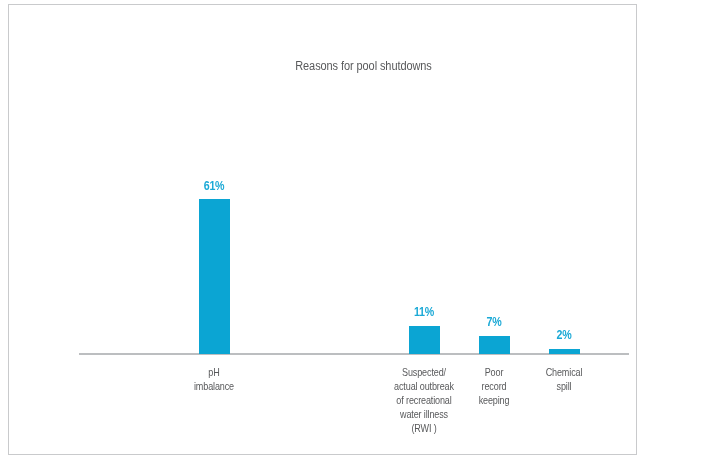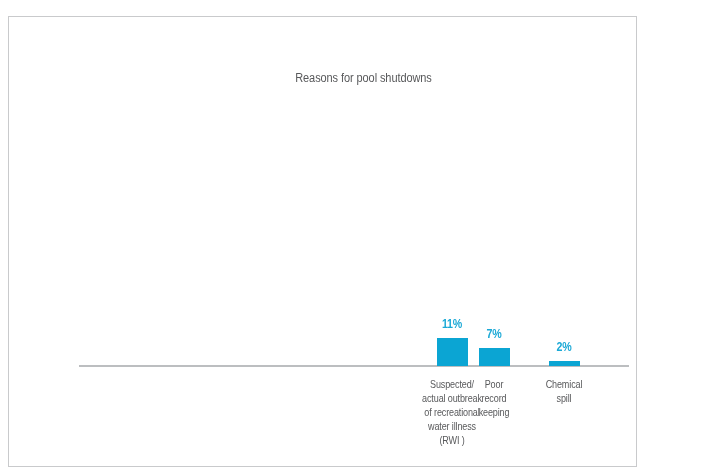--- a/index.html
+++ b/index.html
@@ -10,21 +10,21 @@
   body {
     width: 727px;
     height: 469px;
     font-family: "Liberation Sans", sans-serif;
     overflow: hidden;
   }
 
   #chart-card {
     position: absolute;
     left: 8px;
-    top: 16px;
+    top: 4px;
     width: 629px;
     height: 451px;
     box-sizing: border-box;
     border: 1px solid #c9cacc;
     background: #ffffff;
     text-decoration: underline;
   }
 
   #chart-title {
     position: absolute;
@@ -110,24 +110,30 @@
 
 <div id="chart-card">
 
   <div id="chart-title">Reasons for pool shutdowns</div>
 
   <div id="plot-area">
 
     <div id="axis-line"></div>
 
 
+    <div class="bar-group" style="left:170px;">
+      <div class="bar-value" style="bottom:263px;">61%</div>
+      <div class="bar" style="height:155px;"></div>
+      <div class="bar-label">pH
+imbalance</div>
+    </div>
 
 
 
-    <div class="bar-group" style="left:380px;margin-left:28px;">
+    <div class="bar-group" style="left:380px;">
       <div class="bar-value" style="bottom:137px;">11%</div>
       <div class="bar" style="height:28px;"></div>
       <div class="bar-label">Suspected/
 actual outbreak
 of recreational
 water illness
 (RWI )</div>
     </div>
 
     <div class="bar-group" style="left:450px;">

